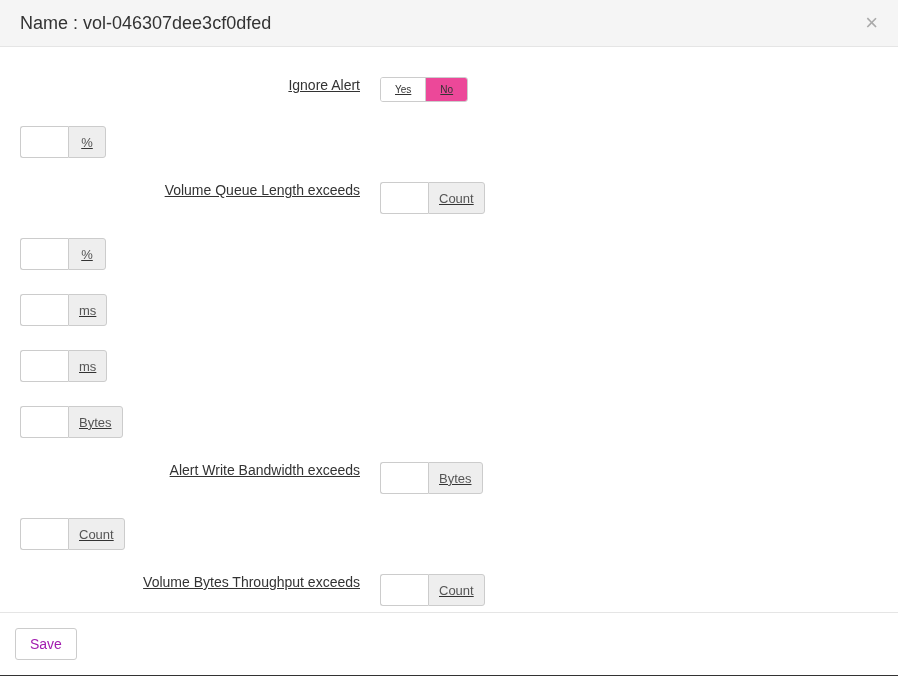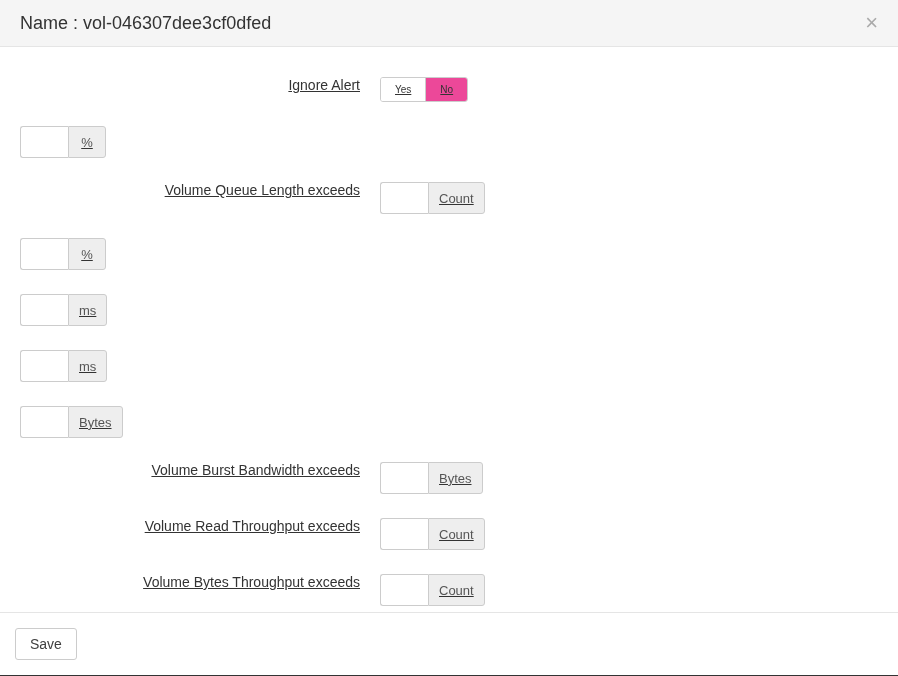--- a/index.html
+++ b/index.html
@@ -111,21 +111,21 @@
       border-bottom: 1px solid #333;
       padding: 15px;
     }
     .save-btn {
       background: #fff;
       border: 1px solid #ccc;
       border-radius: 3px;
       padding: 7px 14px;
       font-size: 14px;
       cursor: pointer;
-      color: #404040;
+      color: #a21caf;
     }
   </style>
 </head>
 <body>
 
 <div class="modal-header">
   <div class="modal-title">Name : vol-046307dee3cf0dfed</div>
   <button class="close-btn">
     <span>×</span>
   </button>
@@ -180,29 +180,28 @@
   </div>
 
   <div class="form-row">
     <div class="form-control-wrap input-group">
       <input class="text-input" type="text" value="" style="">
       <span class="unit-addon">Bytes</span>
     </div>
   </div>
 
   <div class="form-row">
-    <label class="form-label">Volume Burst Bandwidth exceeds</label>
+    <label class="form-label">Alert Write Bandwidth exceeds</label>
     <div class="form-control-wrap input-group">
       <input class="text-input" type="text" value="" style="">
       <span class="unit-addon">Bytes</span>
     </div>
   </div>
 
   <div class="form-row">
-    <label class="form-label">Volume Read Throughput exceeds</label>
     <div class="form-control-wrap input-group">
       <input class="text-input" type="text" value="" style="">
       <span class="unit-addon">Count</span>
     </div>
   </div>
 
   <div class="form-row">
     <label class="form-label">Volume Bytes Throughput exceeds</label>
     <div class="form-control-wrap input-group">
       <input class="text-input" type="text" value="" style="">

